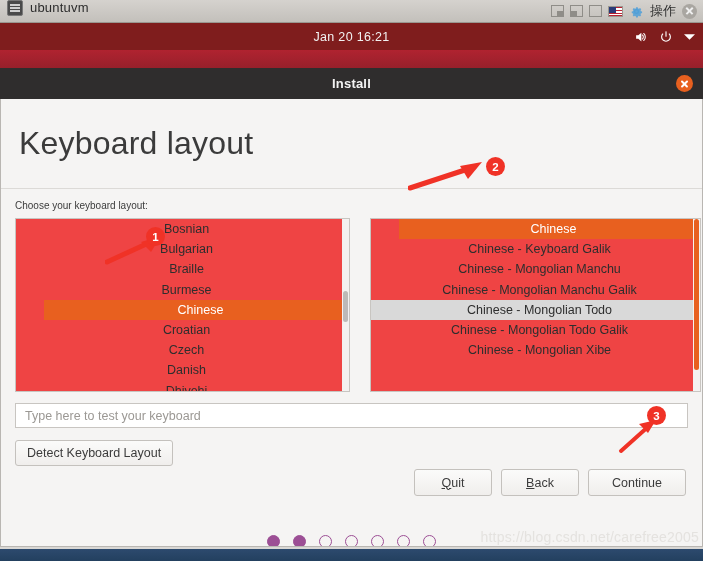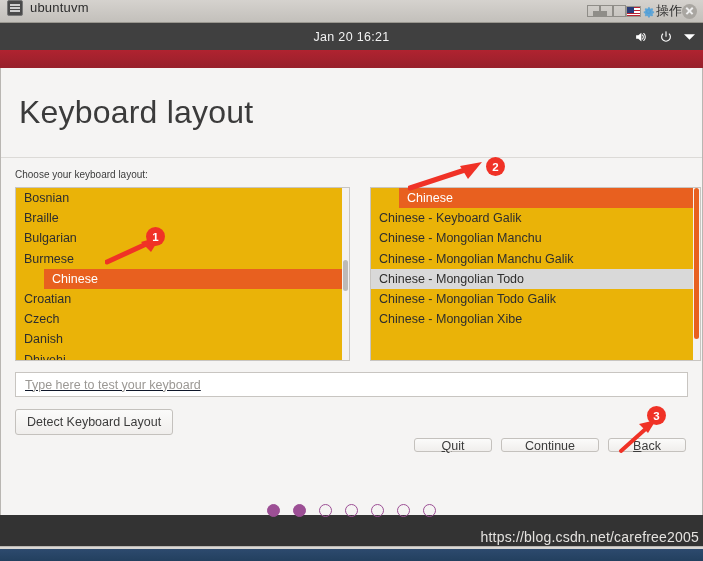--- a/index.html
+++ b/index.html
@@ -24,21 +24,21 @@
   }
   .vm-app-icon::before {
     content: ""; position: absolute; left: 2px; top: 3px;
     width: 10px; height: 1.5px; background: #cfcfcf;
     box-shadow: 0 3px 0 #cfcfcf, 0 6px 0 #cfcfcf;
   }
   .vm-title {
     font-size: 13px; color: #2c2c2c; letter-spacing: .2px;
   }
   .vm-ctrls {
-    margin-left: auto; display: flex; align-items: center; gap: 0;
+    margin-left: auto; display: flex; align-items: center; gap: 6px;
     padding-right: 6px;
   }
   .wbtn {
     width: 13px; height: 12px; border: 1.6px solid #8f8d88;
     position: relative; background: transparent;
   }
   .wbtn.min::after {
     content:""; position:absolute; right:0; bottom:0; width:6px; height:5px;
     background:#8f8d88;
   }
@@ -69,21 +69,21 @@
   .vm-close::before, .vm-close::after {
     content:""; position:absolute; left:3px; top:6.6px; width:9px; height:1.8px;
     background:#efefef;
   }
   .vm-close::before { transform: rotate(45deg); }
   .vm-close::after  { transform: rotate(-45deg); }
 
   
   .u-panel {
     position: absolute; left:0; top:23px; width:703px; height:27px;
-    background:#404040; color:#ffffff;
+    background:#7f1d1d; color:#ffffff;
     display:flex; align-items:center; justify-content:center;
   }
   .u-clock { font-size:12.5px; color:#f2f2f2; letter-spacing:.3px; }
   .u-panel-right {
     position:absolute; right:8px; top:0; height:27px;
     display:flex; align-items:center; gap:11px;
   }
   .u-panel-right svg { display:block; }
 
   
@@ -133,22 +133,22 @@
   }
 
   .prompt-label {
     font-size:10px; color:#3c3c3c; padding: 11px 0 0 14px;
   }
 
   .lists {
     display:flex; gap:20px; padding: 7px 14px 0 14px;
   }
   .listbox {
-    background:#eab308; border:1px solid #c8c5c1;
-    height:174px; overflow:hidden; position:relative; flex:none;
+    background:#ef4444; border:1px solid #c8c5c1;
+    height:174px; overflow:hidden; position:relative; flex:none;text-align:center;
   }
   .listbox.left  { width:335px; }
   .listbox.right { width:331px; }
   .lrow {
     font-size:12.5px; color:#2e2e2e; height:20.2px; line-height:20.2px;
     padding-left:8px; white-space:nowrap; overflow:hidden; cursor:default;
   }
   .lrow.sel { background:#e8601f; color:#ffffff;margin-left:28px; }
   .lrow.hover { background:#d9d9d9; color:#2e2e2e; }
 
@@ -159,39 +159,38 @@
   .sthumb {
     position:absolute; right:1px; width:5px; background:#bdbab7; border-radius:3px;
   }
   .sbar.orange .sthumb { background:#e8601f; }
 
   .test-input {
     margin: 11px 14px 0 14px; height:25px; width:673px;
     background:#ffffff; border:1px solid #c8c5c1;
     font-size:12.5px; color:#0f172a; padding-left:9px;
     font-family:"Liberation Sans", sans-serif;
-    text-decoration:underline;
   }
   .test-input::placeholder { color:#9b9894; }
 
   .detect-btn {
     margin: 12px 0 0 14px;
     background: linear-gradient(to bottom, #fbfbfa 0%, #f0eeec 100%);
     border:1px solid #c4c1bd; border-radius:3px;
     font-size:12.5px; color:#3b3b3b; padding:5px 11px;
     font-family:"Liberation Sans", sans-serif; cursor:pointer;
   }
 
   .btn-row {
     position:absolute; right:16px; top:370px; display:flex; gap:9px;
   }
   .nav-btn {
     background: linear-gradient(to bottom, #fbfbfa 0%, #f0eeec 100%);
     border:1px solid #c4c1bd; border-radius:3px;
-    font-size:12.5px; color:#3b3b3b; width:78px; height:14px;
+    font-size:12.5px; color:#3b3b3b; width:78px; height:27px;
     font-family:"Liberation Sans", sans-serif; cursor:pointer;
   }
   .nav-btn.wide { width:98px; }
   .nav-btn u { text-decoration: underline; }
 
   .dots {
     position:absolute; left:0; right:0; top:436px;
     display:flex; justify-content:center; gap:13px;
   }
   .dot {
@@ -269,33 +268,37 @@
         </svg>
     </span>
   </div>
 </div>
 
 <div class="desk-stripe"></div>
 <div class="desk-body"></div>
 
 <div class="dlg">
 
+  <div class="dlg-header">
+    <span class="dlg-title">Install</span>
+    <div class="dlg-close"></div>
+  </div>
 
   <div class="dlg-body">
 
     <div class="page-title">Keyboard layout</div>
     <div class="hr"></div>
 
     <div class="prompt-label">Choose your keyboard layout:</div>
 
     <div class="lists">
       <div class="listbox left" id="left-listbox">
         <div class="lrow">Bosnian</div>
+          <div class="lrow">Bulgarian</div>
           <div class="lrow">Braille</div>
-          <div class="lrow">Bulgarian</div>
           <div class="lrow">Burmese</div>
           <div class="lrow sel">Chinese</div>
           <div class="lrow">Croatian</div>
           <div class="lrow">Czech</div>
           <div class="lrow">Danish</div>
           <div class="lrow">Dhivehi</div>
           <div class="sbar" id="left-sbar">
           <div class="sthumb" style="top: 42%; height: 18%;"></div>
         </div>
       </div>
@@ -314,24 +317,24 @@
     </div>
 
     <input class="test-input" type="text" placeholder="Type here to test your keyboard" style="">
 
     <button class="detect-btn">Detect Keyboard Layout</button>
 
     <div class="btn-row">
       <button class="nav-btn">
         <u>Q</u><span>uit</span>
       </button>
-      <button class="nav-btn wide">Continue</button>
       <button class="nav-btn">
         <u>B</u><span>ack</span>
       </button>
+      <button class="nav-btn wide">Continue</button>
     </div>
 
     <div class="dots" id="dots">
         <div class="dot on"></div>
         <div class="dot on"></div>
         <div class="dot"></div>
         <div class="dot"></div>
         <div class="dot"></div>
         <div class="dot"></div>
         <div class="dot"></div>

